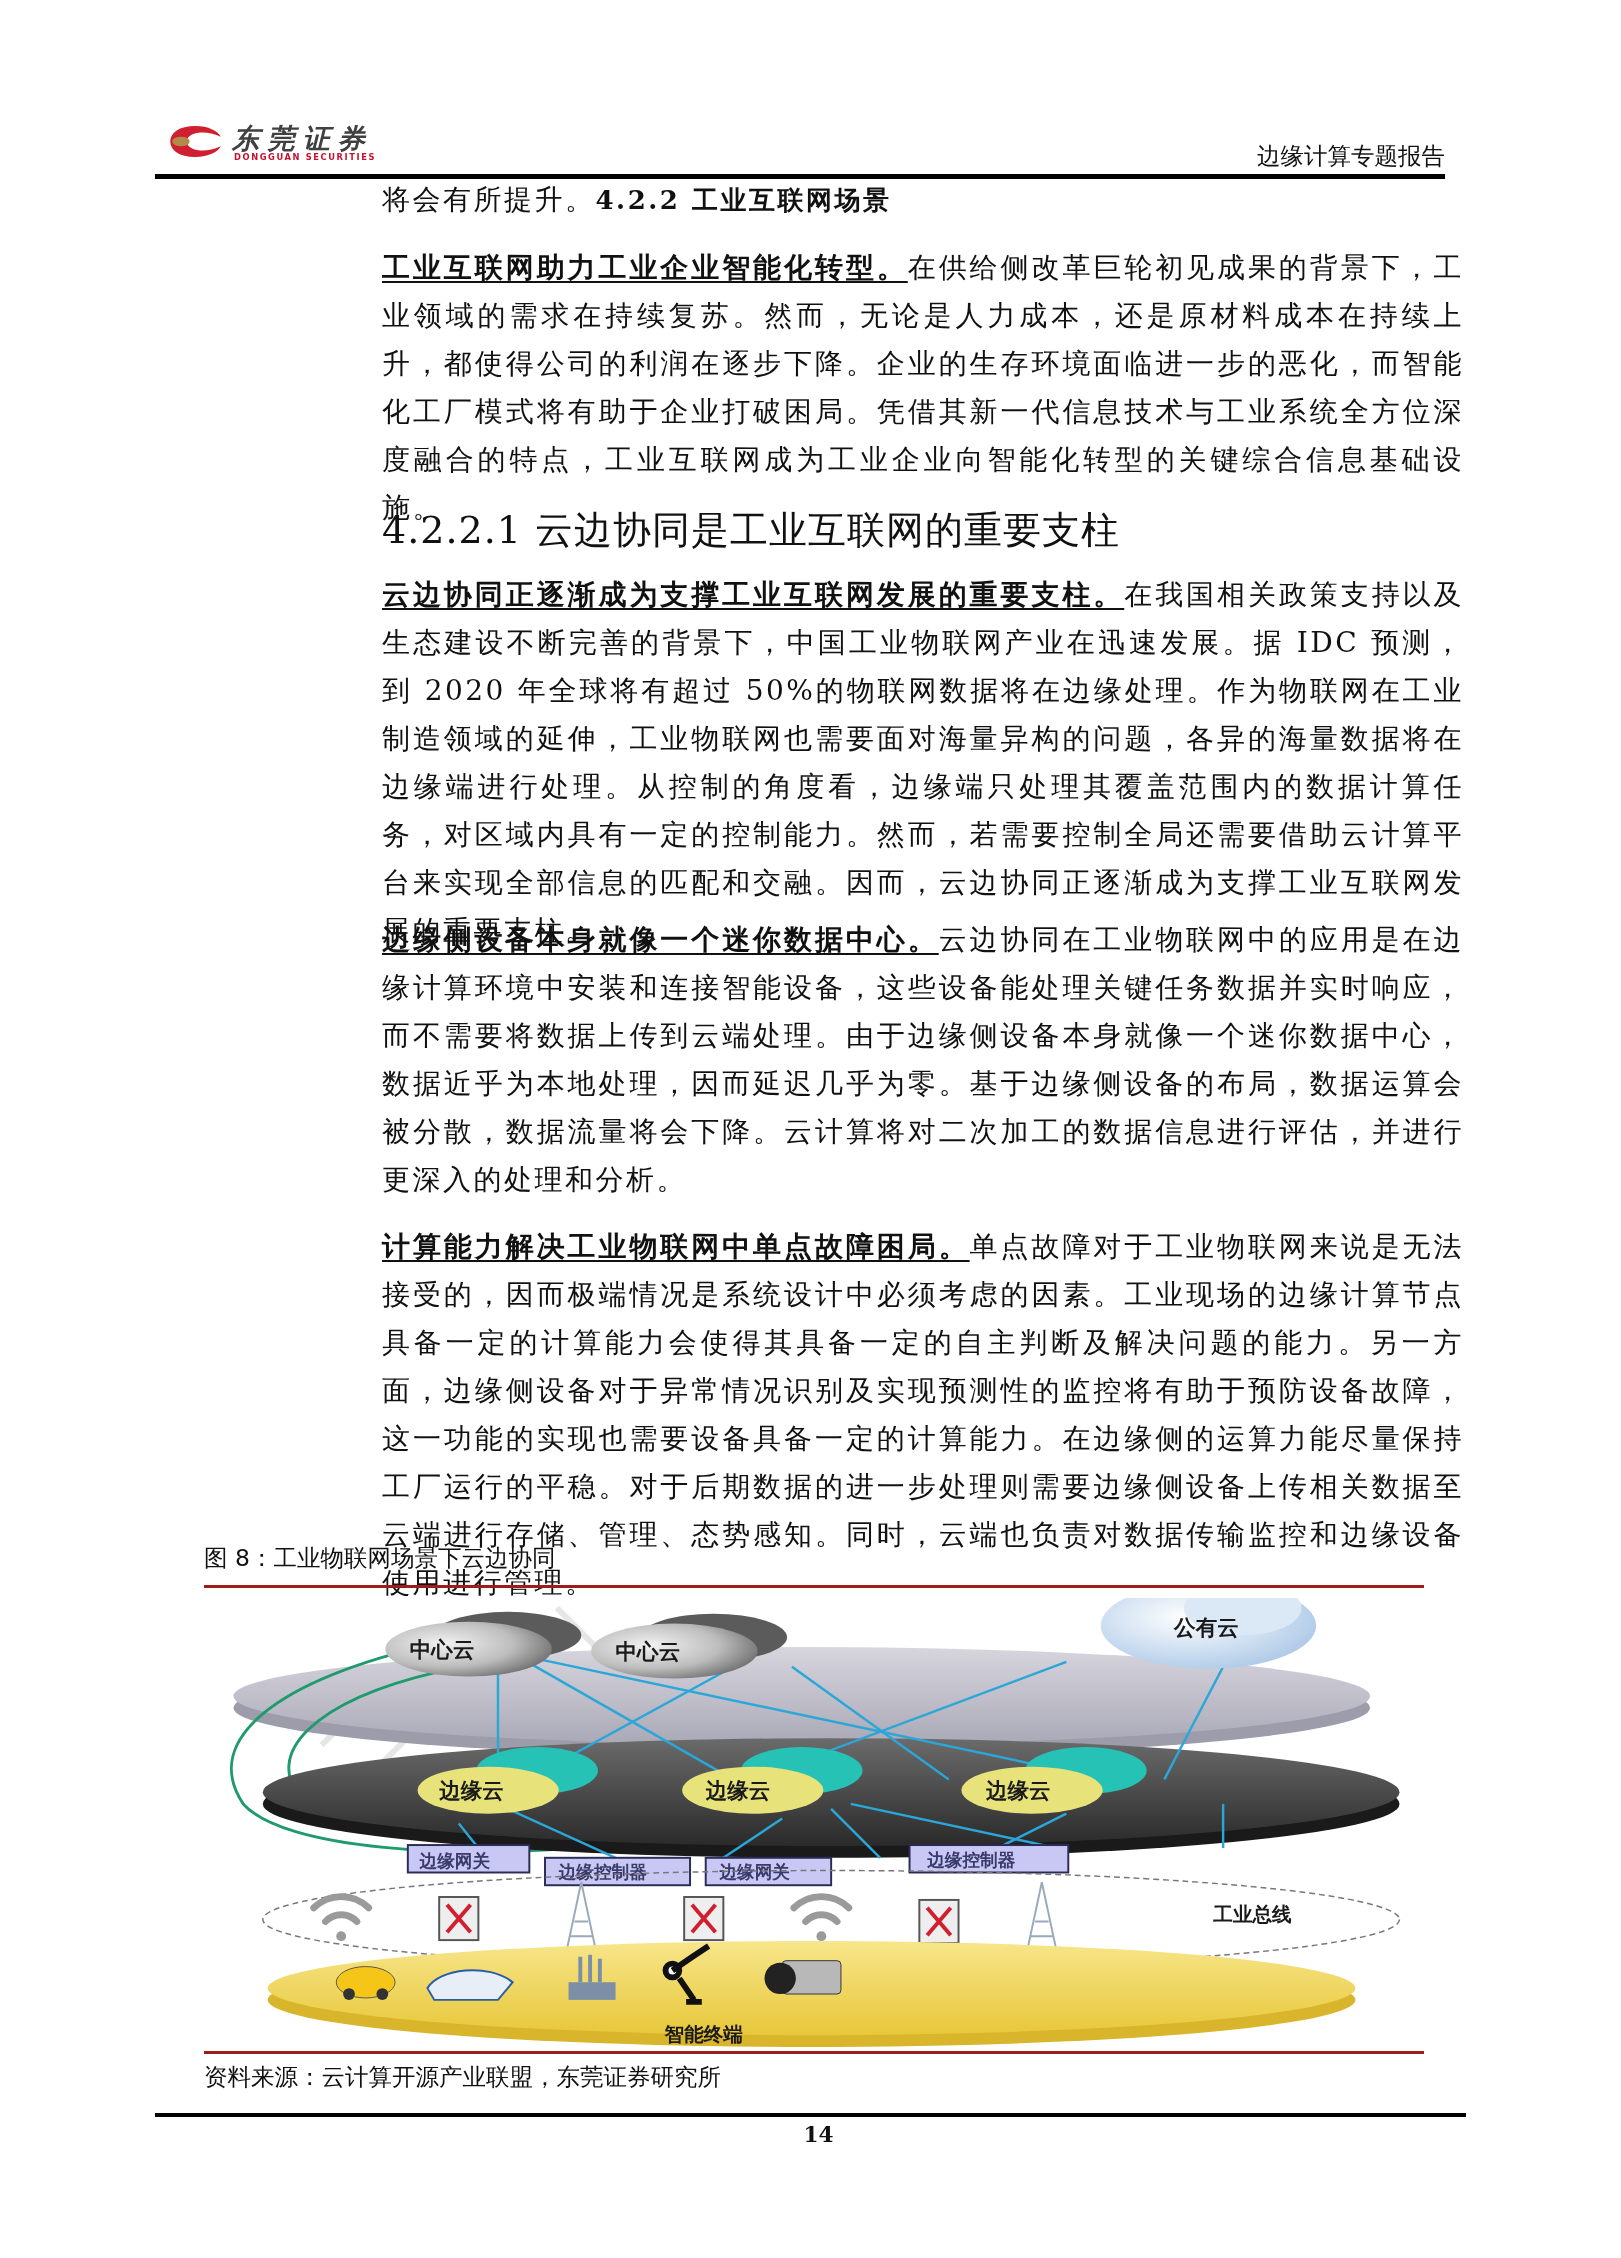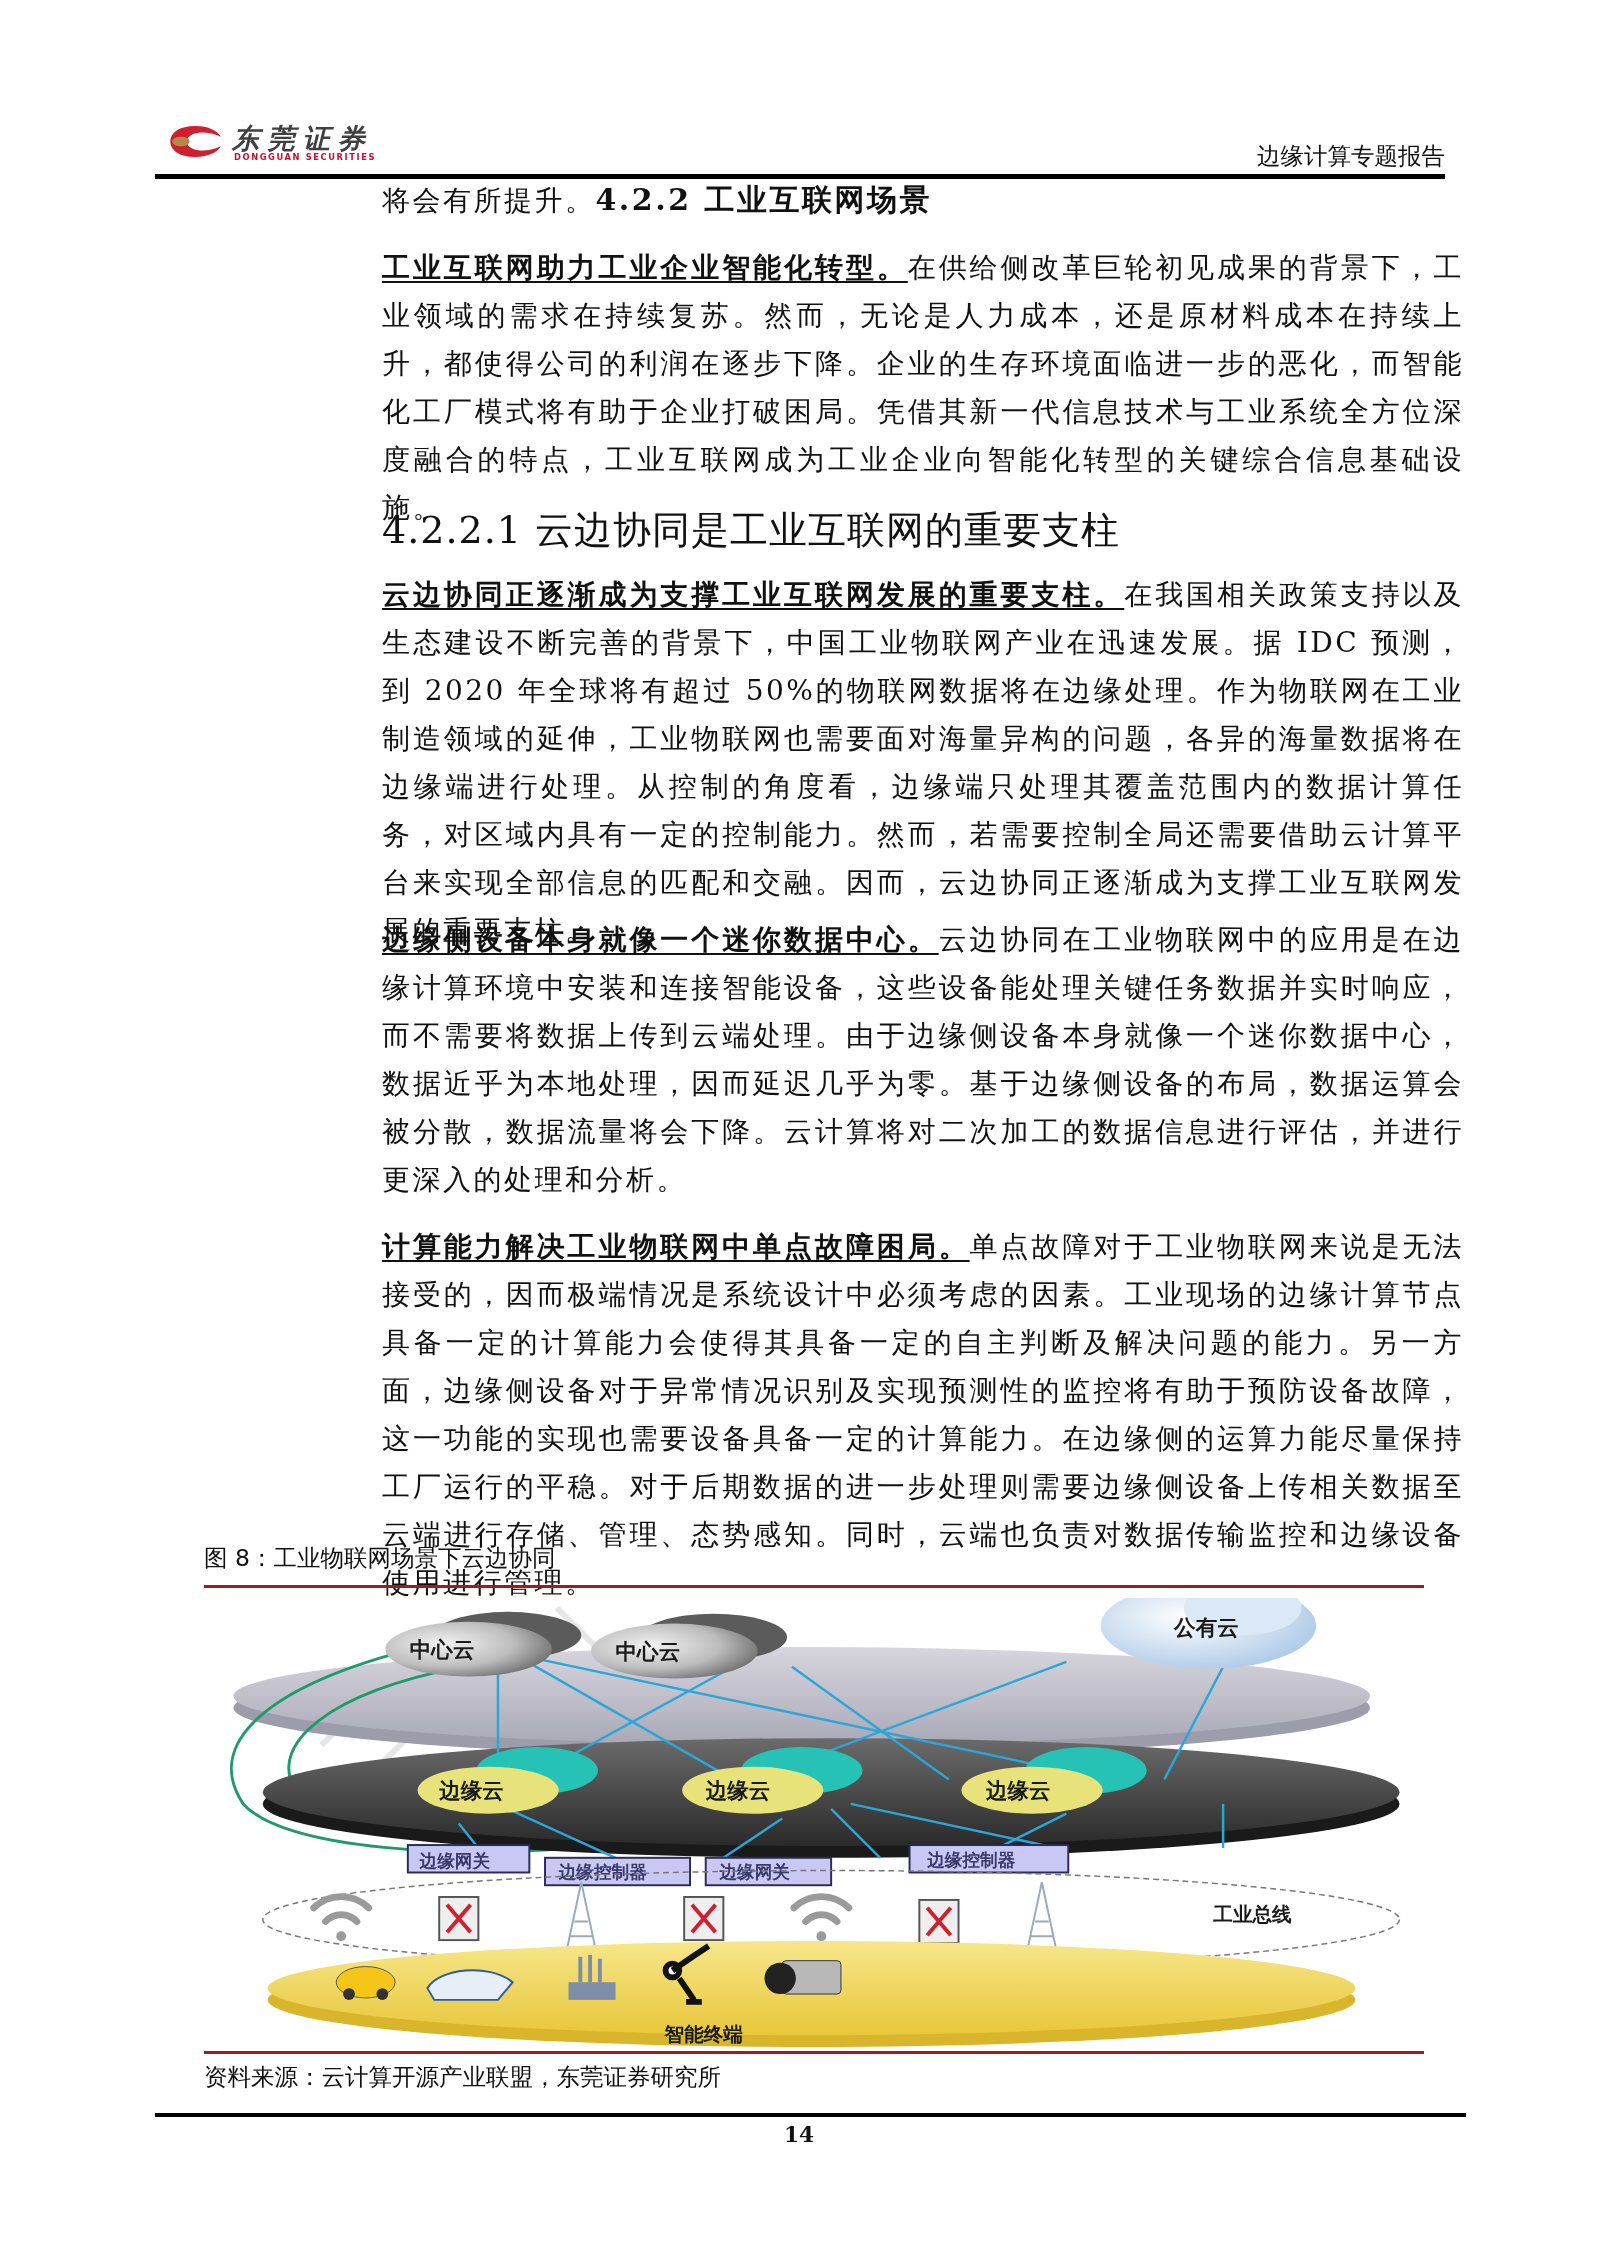--- a/index.html
+++ b/index.html
@@ -20,21 +20,21 @@
                text-align: justify; }
   .p { margin: 0; }
   .lead { font-weight: bold; text-decoration: underline; text-decoration-thickness: 2px; text-underline-offset: 3.9px; }
   .h-bold { font-weight: bold; }
   .h3 { font-size: 38px; font-weight: normal; letter-spacing: 1px; }
 
   .caption { left: 204px; top: 1542px; font-size: 23.5px; font-family: "DejaVu Sans", sans-serif; }
   .red-rule { left: 204px; width: 1220px; height: 2.9px; background: #9e1b1e; }
   .source { left: 204px; top: 2061px; font-size: 23.5px; font-family: "DejaVu Sans", sans-serif; }
   .footer-rule { left: 155px; top: 2113px; width: 1311px; height: 3.9px; background: #000; }
-  .page-num { left: 784px; top: 2122px; width: 69px; text-align: left; font-size: 21.6px; font-weight: bold; }
+  .page-num { left: 784px; top: 2122px; width: 69px; text-align: center; font-size: 21.6px; font-weight: bold; }
 
   .diagram { left: 204px; top: 1598px; width: 1220px; height: 451px; }
   .dlabel { font-family: "DejaVu Sans", sans-serif; font-weight: bold; fill: #1a1a1a; }
   .box-label { font-family: "DejaVu Sans", sans-serif; font-weight: bold; fill: #3a3a6a; }
 </style>
 </head>
 <body>
 
 <div class="abs logo">
   <svg class="logo-mark" viewBox="0 0 54 34">
@@ -42,21 +42,21 @@
     <ellipse cx="12" cy="17" rx="9" ry="5" fill="#b48a4a"></ellipse>
   </svg>
   <span class="logo-cn">东莞证券</span>
   <span class="logo-en">DONGGUAN SECURITIES</span>
 </div>
 <div class="abs header-title">边缘计算专题报告</div>
 <div class="abs header-rule"></div>
 
 <div class="abs body-text" style="top:176px;">
   <p class="p" style="line-height:47px;">
-    <span>将会有所提升。</span><span class="h-bold" style="font-size:30px;">4.2.2 工业互联网场景</span>
+    <span>将会有所提升。</span><span class="h-bold" style="font-size:26px;">4.2.2 工业互联网场景</span>
   </p>
 </div>
 
 <div class="abs body-text" style="top:244px;">
   <p class="p">
     <span class="lead">工业互联网助力工业企业智能化转型。</span><span>在供给侧改革巨轮初见成果的背景下，工业领域的需求在持续复苏。然而，无论是人力成本，还是原材料成本在持续上升，都使得公司的利润在逐步下降。企业的生存环境面临进一步的恶化，而智能化工厂模式将有助于企业打破困局。凭借其新一代信息技术与工业系统全方位深度融合的特点，工业互联网成为工业企业向智能化转型的关键综合信息基础设施。</span>
   </p>
 </div>
 
 <div class="abs body-text" style="top:506px;">

